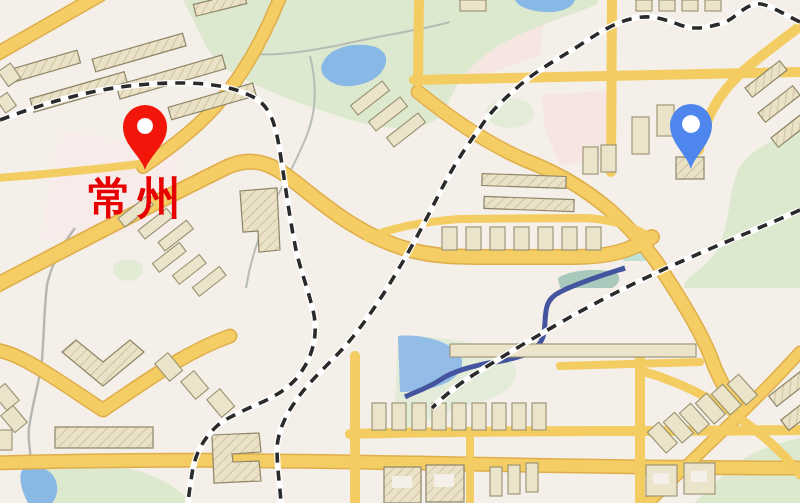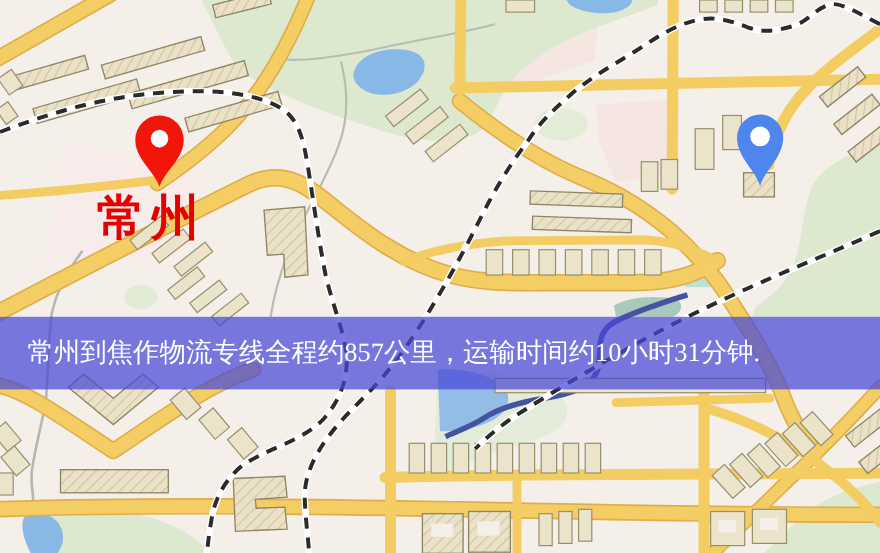--- a/index.html
+++ b/index.html
@@ -212,17 +212,14 @@
     <circle cx="26" cy="25" r="8" fill="#ffffff"></circle>
   </svg>
 
   <svg class="pin pin-destination" width="44" height="66" viewBox="0 0 44 66">
     <path d="M22,66 C18,52 1,40 1,22 A21,21 0 1 1 43,22 C43,40 26,52 22,66 Z" fill="#4e86ee"></path>
     <circle cx="22" cy="21" r="9" fill="#ffffff"></circle>
   </svg>
 
   <div class="city-label origin-label">常州</div>
 
-  <div class="banner">
-    <span class="banner-text">常州到焦作物流专线全程约857公里，运输时间约10小时31分钟.</span>
-  </div>
 
 </div>
 
 </body></html>

